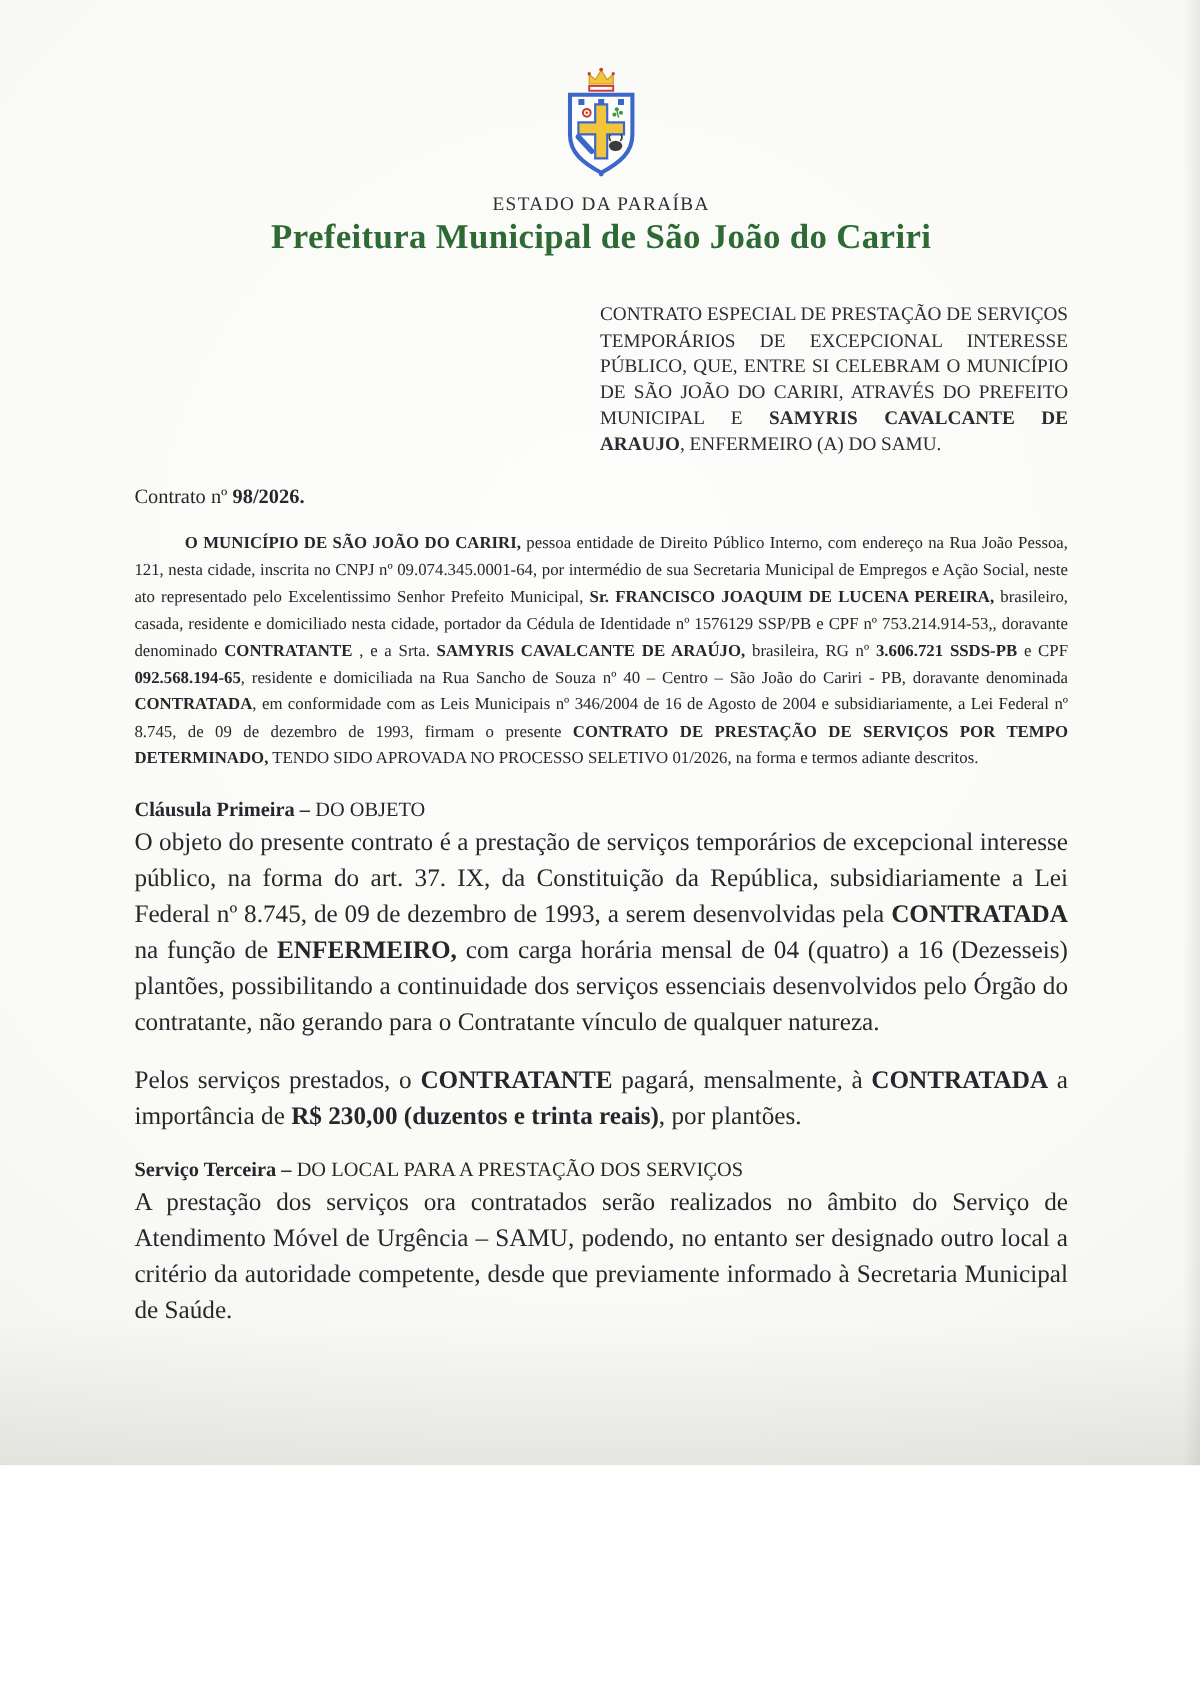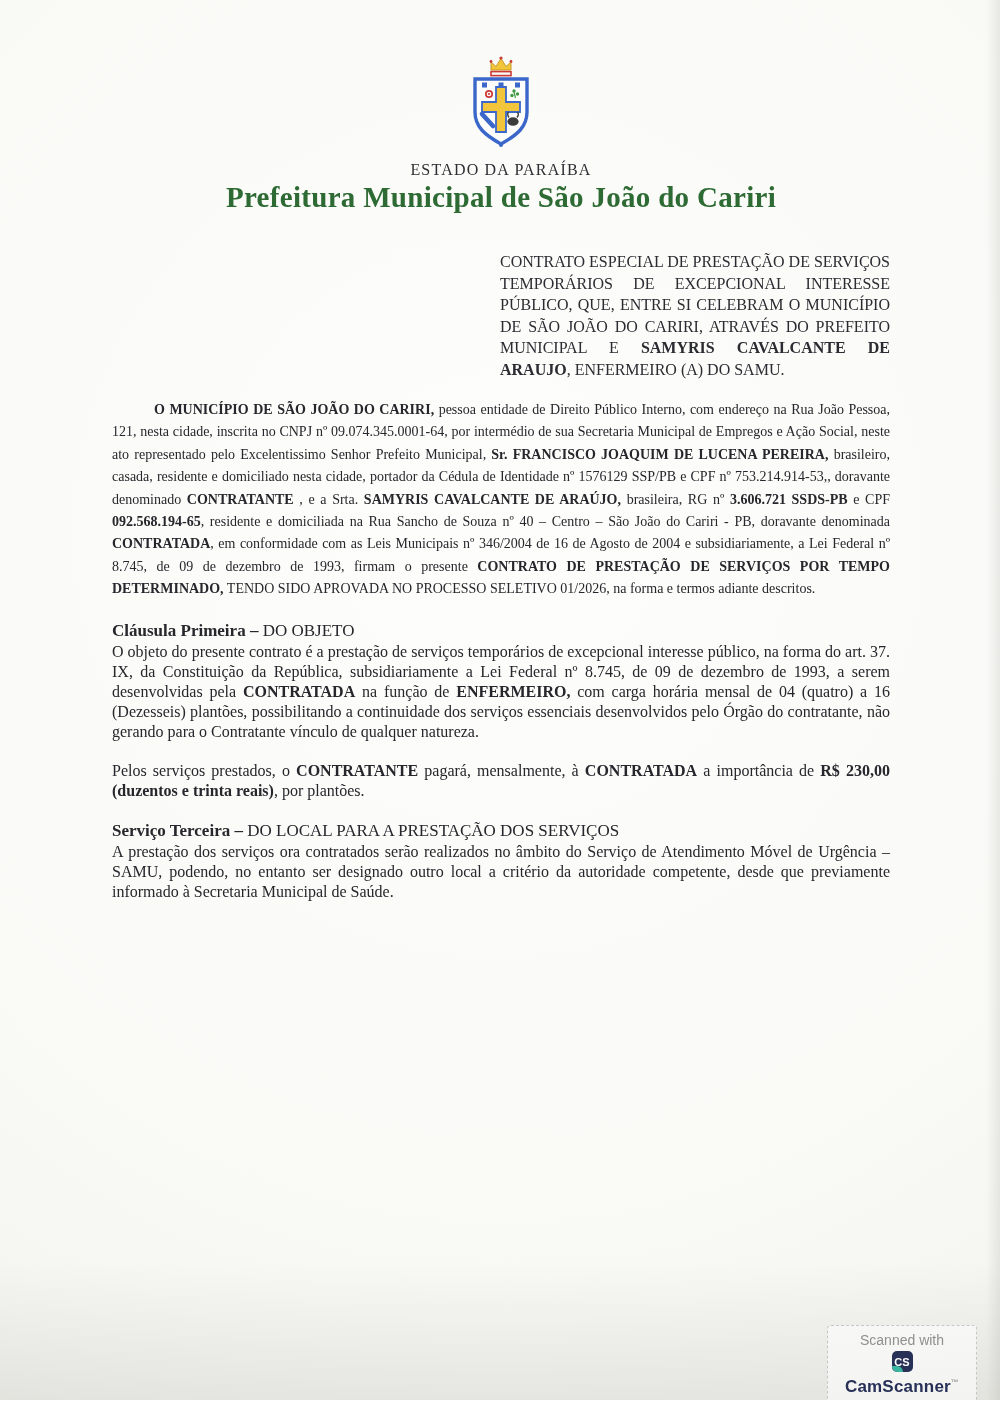--- a/index.html
+++ b/index.html
@@ -1,34 +1,34 @@
 <!DOCTYPE html>
 <html><head>
 <meta charset="utf-8">
 <style>
   html,body{margin:0;padding:0;}
   body{width:1000px;height:1406px;font-family:"Liberation Serif","DejaVu Serif",serif;}
   .page{
-    position:relative;width:1000px;height:1400px;overflow:hidden;
+    position:relative;width:1000px;height:1221px;overflow:hidden;
     background:
       linear-gradient(to left, rgba(150,150,145,0.18), rgba(0,0,0,0) 1.4%),
       linear-gradient(to top, rgba(170,170,163,0.22), rgba(0,0,0,0) 10%),
       radial-gradient(circle at 50% 38%, #fdfdfb 0%, #f9f9f6 70%, #f3f3ef 100%);
     color:#26262c;
   }
   .content{position:absolute;left:112px;top:0;width:778px;}
   .crest-wrap{padding-top:54px;text-align:center;}
   .state-line{margin-top:9px;text-align:center;font-size:16px;letter-spacing:1.2px;color:#2e2e34;}
   .muni-title{margin-top:2px;text-align:center;font-size:29px;font-weight:bold;color:#2d6a34;letter-spacing:0.3px;}
   .subject{margin-top:37px;margin-left:auto;width:390px;font-size:16px;line-height:21.5px;text-align:justify;color:#2b2b32;}
   .contract-no{margin-top:23px;font-size:17px;}
   .opening{margin:19px 0 0 0;font-size:14px;line-height:22.4px;text-align:justify;text-indent:42px;}
   .clause{margin-top:19px;}
   .clause-h{font-size:17px;line-height:22px;}
-  .clause-b{margin:0;font-size:16px;line-height:20px;text-align:justify;}
+  .clause-b{margin:0;font-size:21px;line-height:30px;text-align:justify;}
   .b{font-weight:bold;}
   
   .badge{
     position:absolute;left:827px;top:1325px;width:136px;
     border:1px dashed #c6c6c4;border-radius:4px;
     padding:6px 6px 7px 6px;text-align:center;
     background:rgba(255,255,255,0.55);
     font-family:"Liberation Sans","DejaVu Sans",sans-serif;
   }
   .badge-top{font-size:14px;color:#8f8f8f;}
@@ -86,20 +86,21 @@
         <path d="M41 63.5 q-2.4 -3 -0.4 -5.4 M49 63.5 q2.4 -3 0.4 -5.4" stroke="#3b3b3b" stroke-width="1.4" fill="none"></path>
       </svg>
     </div>
 
     <div class="state-line">ESTADO DA PARAÍBA</div>
 
     <div class="muni-title">Prefeitura Municipal de São João do Cariri</div>
 
     <div class="subject"><span>CONTRATO ESPECIAL DE PRESTAÇÃO DE SERVIÇOS TEMPORÁRIOS DE EXCEPCIONAL INTERESSE PÚBLICO, QUE, ENTRE SI CELEBRAM O MUNICÍPIO DE SÃO JOÃO DO CARIRI, ATRAVÉS DO PREFEITO MUNICIPAL E </span><span class="b">SAMYRIS CAVALCANTE DE ARAUJO</span><span>, ENFERMEIRO (A) DO SAMU.</span></div>
 
+    <div class="contract-no"><span>Contrato nº </span><span class="b">98/2026.</span></div>
 
     <p class="opening"><span class="b">O MUNICÍPIO DE SÃO JOÃO DO CARIRI,</span><span> pessoa entidade de Direito Público Interno, com endereço na Rua João Pessoa, 121, nesta cidade, inscrita no CNPJ nº 09.074.345.0001-64, por intermédio de sua Secretaria Municipal de Empregos e Ação Social, neste ato representado pelo Excelentissimo Senhor Prefeito Municipal, </span><span class="b">Sr. FRANCISCO JOAQUIM DE LUCENA PEREIRA,</span><span> brasileiro, casada, residente e domiciliado nesta cidade, portador da Cédula de Identidade nº 1576129 SSP/PB e CPF nº 753.214.914-53,, doravante denominado </span><span class="b">CONTRATANTE</span><span> , e a Srta. </span><span class="b">SAMYRIS CAVALCANTE DE ARAÚJO,</span><span> brasileira, RG nº </span><span class="b">3.606.721 SSDS-PB</span><span> e CPF </span><span class="b">092.568.194-65</span><span>, residente e domiciliada na Rua Sancho de Souza nº 40 – Centro – São João do Cariri - PB, doravante denominada </span><span class="b">CONTRATADA</span><span>, em conformidade com as Leis Municipais nº 346/2004 de 16 de Agosto de 2004 e subsidiariamente, a Lei Federal nº 8.745, de 09 de dezembro de 1993, firmam o presente </span><span class="b">CONTRATO DE PRESTAÇÃO DE SERVIÇOS POR TEMPO DETERMINADO,</span><span> TENDO SIDO APROVADA NO PROCESSO SELETIVO 01/2026, na forma e termos adiante descritos.</span></p>
 
     <section class="clause">
       <div class="clause-h"><span class="b">Cláusula Primeira – </span><span>DO OBJETO</span></div>
       <p class="clause-b"><span>O objeto do presente contrato é a prestação de serviços temporários de excepcional interesse público, na forma do art. 37. IX, da Constituição da República, subsidiariamente a Lei Federal nº 8.745, de 09 de dezembro de 1993, a serem desenvolvidas pela </span><span class="b">CONTRATADA</span><span> na função de </span><span class="b">ENFERMEIRO,</span><span> com carga horária mensal de 04 (quatro) a 16 (Dezesseis) plantões, possibilitando a continuidade dos serviços essenciais desenvolvidos pelo Órgão do contratante, não gerando para o Contratante vínculo de qualquer natureza.</span></p>
     </section>
 
     <section class="clause">
       <p class="clause-b"><span>Pelos serviços prestados, o </span><span class="b">CONTRATANTE</span><span> pagará, mensalmente, à </span><span class="b">CONTRATADA</span><span> a importância de </span><span class="b">R$ 230,00 (duzentos e trinta reais)</span><span>, por plantões.</span></p>

